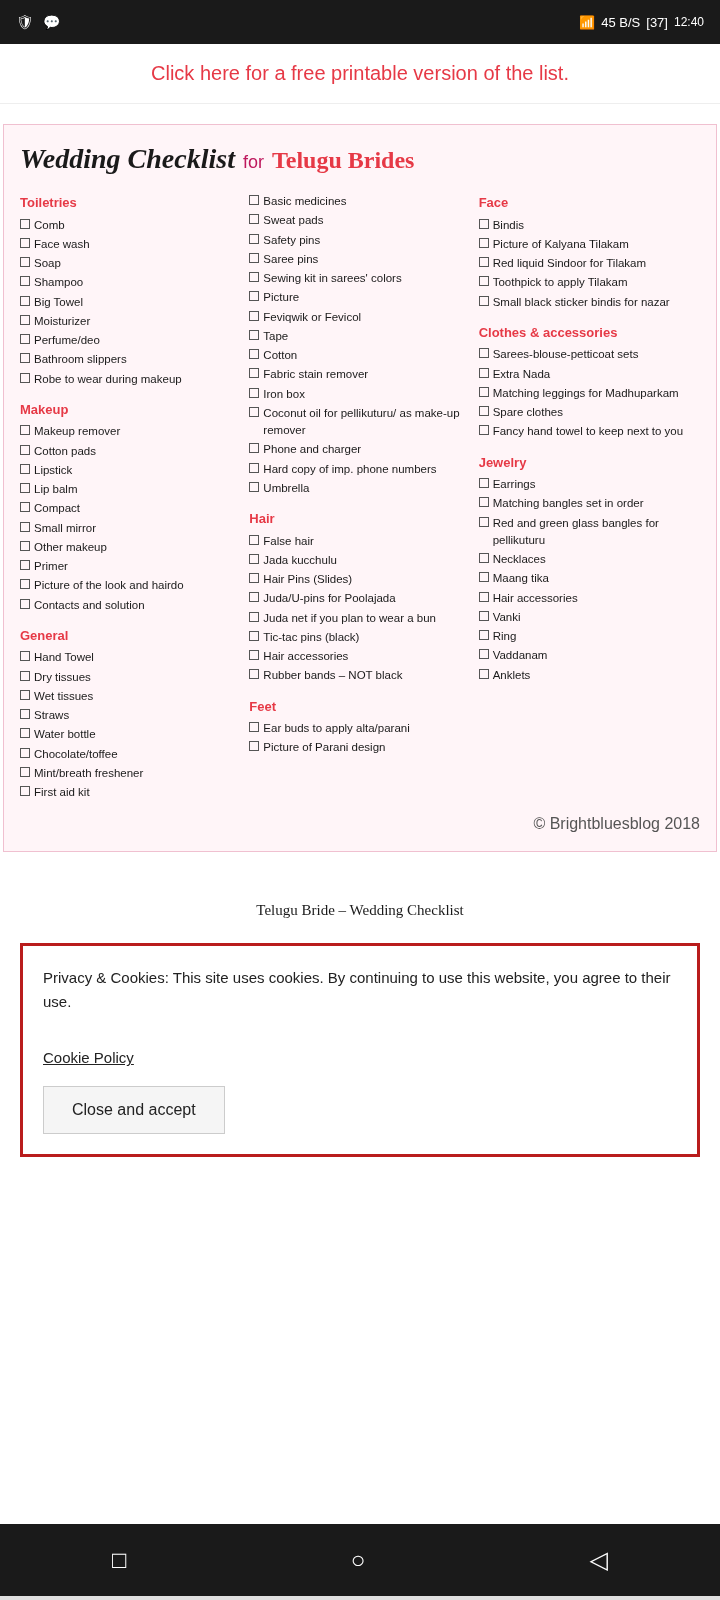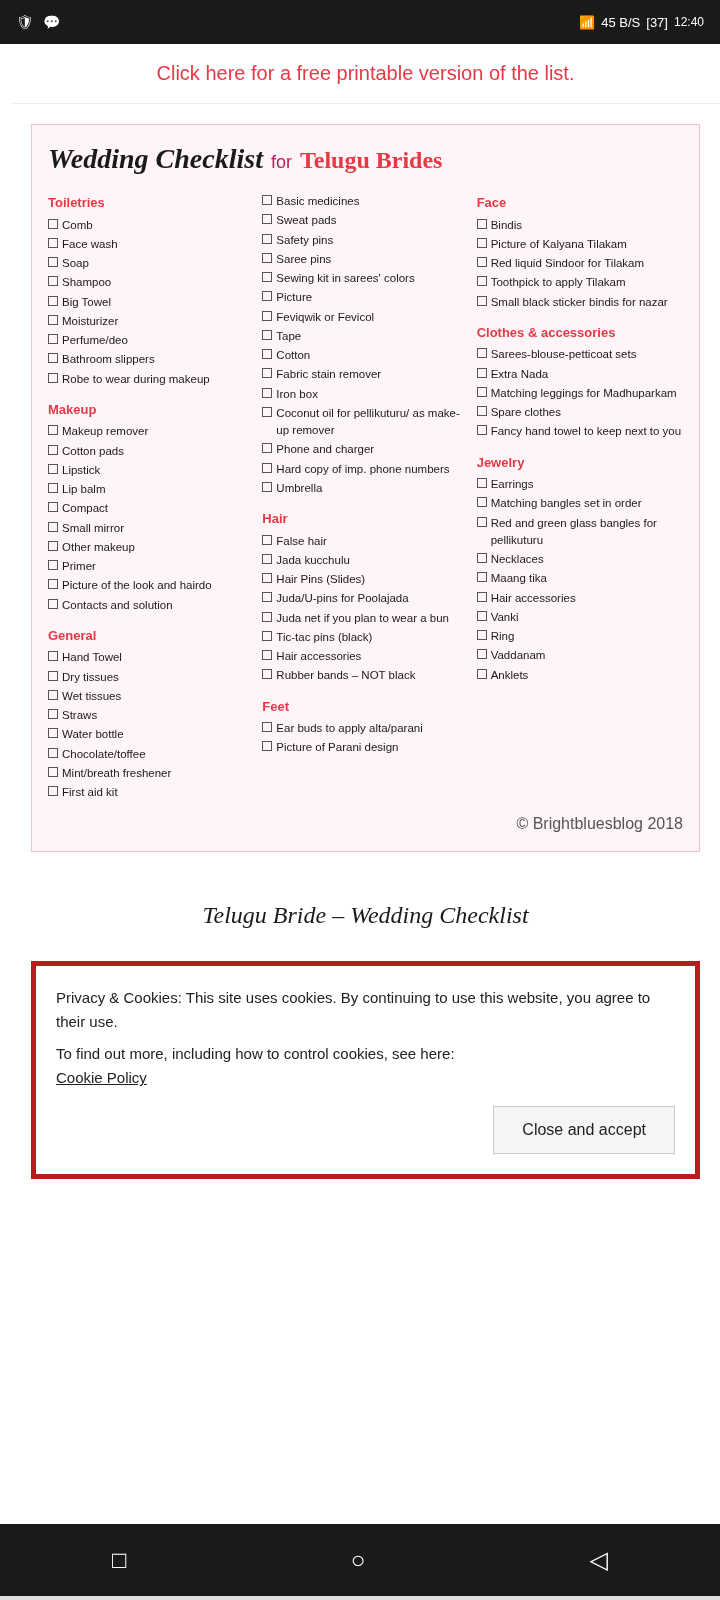--- a/index.html
+++ b/index.html
@@ -32,35 +32,34 @@
       align-items: center;
       gap: 6px;
       font-size: 13px;
     }
     .time { font-size: 12px; font-weight: normal; }
 
     
     .main-content {
       background: white;
       min-height: 1480px;
-      padding-left: 11px;
     }
 
     
     .click-banner {
       padding: 18px 24px;
       font-size: 20px;
       color: #e63946;
       text-align: center;
       border-bottom: 1px solid #eee;
     }
 
     
     .checklist-card {
-      margin: 20px 20px;
+      margin: 20px 3px;
       background: #fff5f8;
       border: 1px solid #f0c0d0;
       padding: 18px 16px 18px 16px;
     }
 
     .checklist-header {
       display: flex;
       align-items: baseline;
       gap: 8px;
       margin-bottom: 18px;
@@ -127,47 +126,45 @@
     .copyright {
       text-align: right;
       font-size: 16px;
       color: #555;
       margin-top: 12px;
     }
 
     
     .article-title {
       text-align: center;
-      font-size: 24px;
-      font-style: italic;
+      font-size: 15px;
       font-family: Georgia, serif;
       padding: 30px 20px 20px;
       color: #1a1a1a;
     }
 
     
     .cookie-banner {
-      margin: 12px 20px 20px;
-      border: 5px solid #b91c1c;
+      margin: 4px 20px 20px;
+      border: 3px solid #b91c1c;
       background: white;
       padding: 20px 20px 20px 20px;
     }
     .cookie-text {
       font-size: 15px;
       color: #222;
       line-height: 1.6;
       margin-bottom: 8px;
     }
     .cookie-link {
       text-decoration: underline;
       color: #222;
     }
     .cookie-button-row {
       display: flex;
-      justify-content: flex-end;
       margin-top: 16px;
     }
     .close-accept-btn {
       background: #f5f5f5;
       border: 1px solid #ccc;
       padding: 14px 28px;
       font-size: 16px;
       color: #222;
       cursor: pointer;
     }
@@ -524,21 +521,21 @@
     </div>
 
     <div class="copyright">© Brightbluesblog 2018</div>
   </div>
 
   <div class="article-title">Telugu Bride – Wedding Checklist</div>
 
   <div class="cookie-banner">
     <p class="cookie-text">Privacy &amp; Cookies: This site uses cookies. By continuing to use this website, you agree to their use.</p>
     <p class="cookie-text">
-      <span>To find out more, including how to control cookies, see here:</span><br>
+      <br>
       <a class="cookie-link" href="#"><span>Cookie Policy</span></a>
     </p>
     <div class="cookie-button-row">
       <button class="close-accept-btn">Close and accept</button>
     </div>
   </div>
 
 </div>
 
 <div class="bottom-nav">

